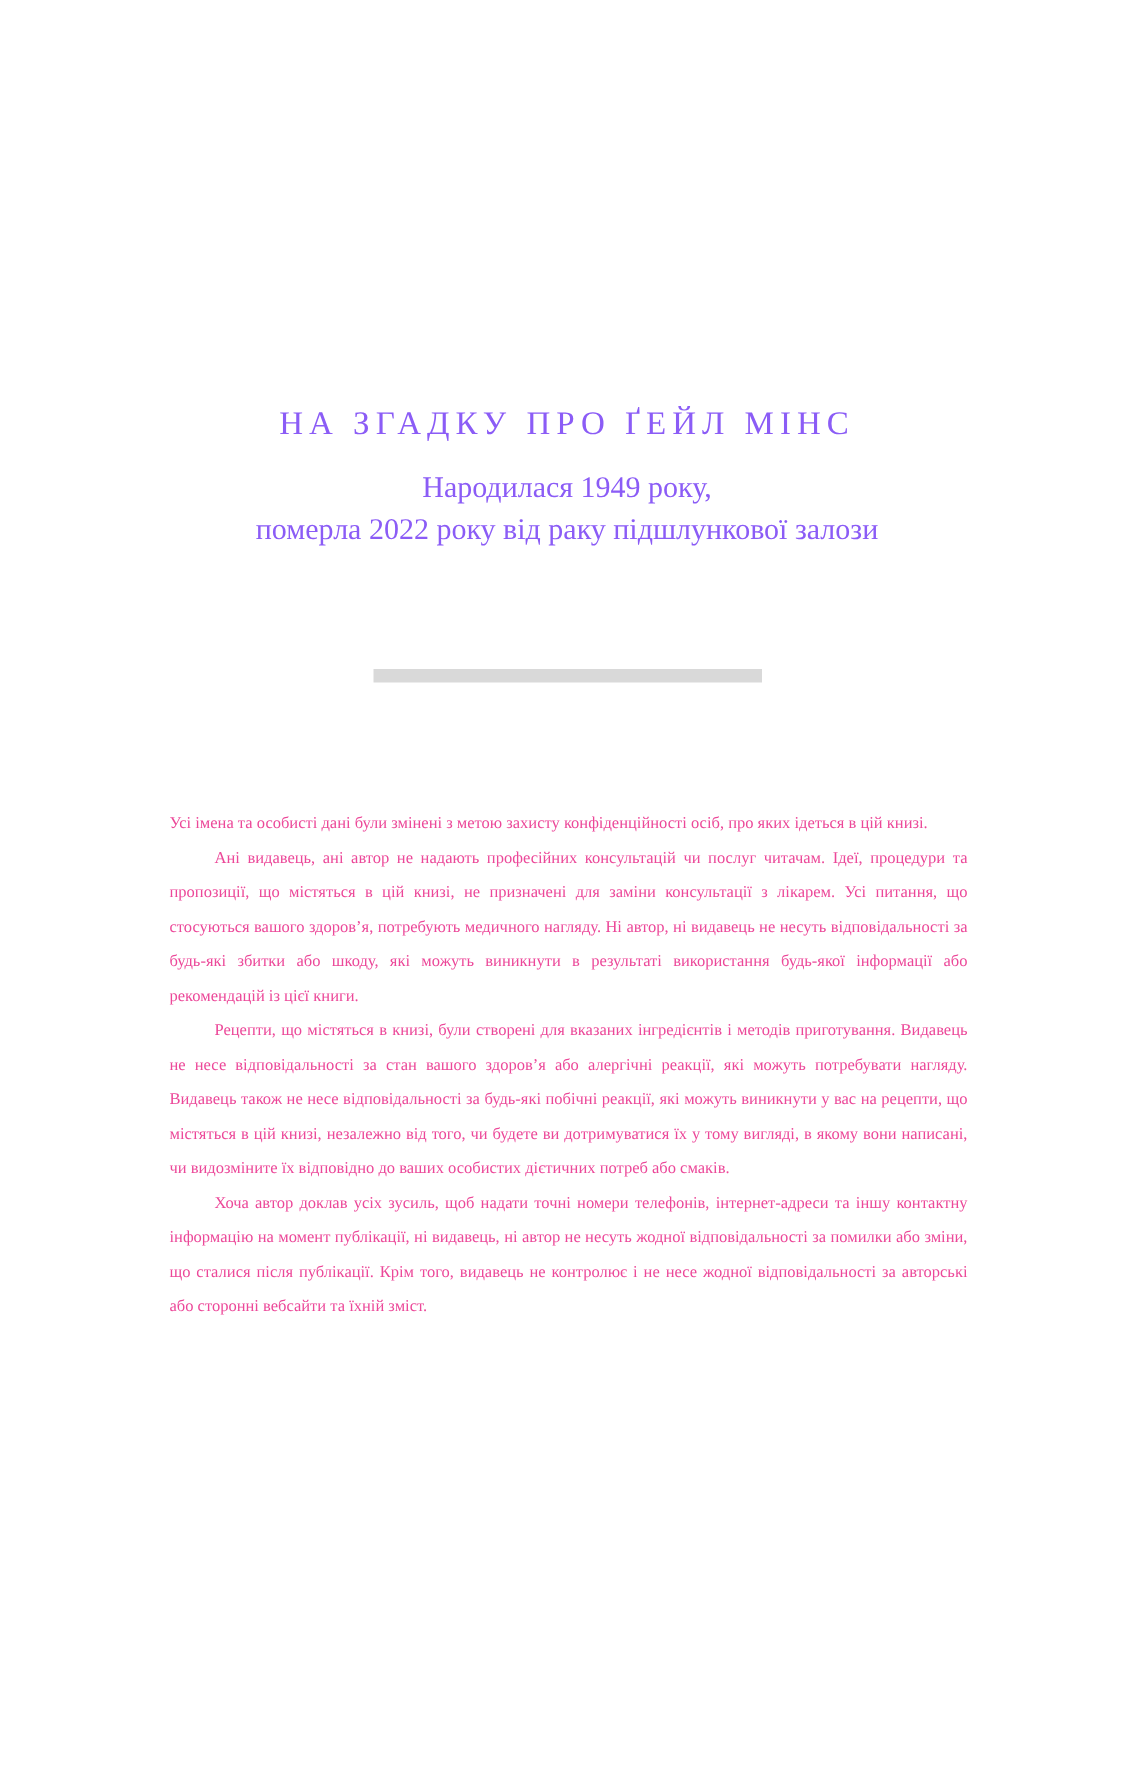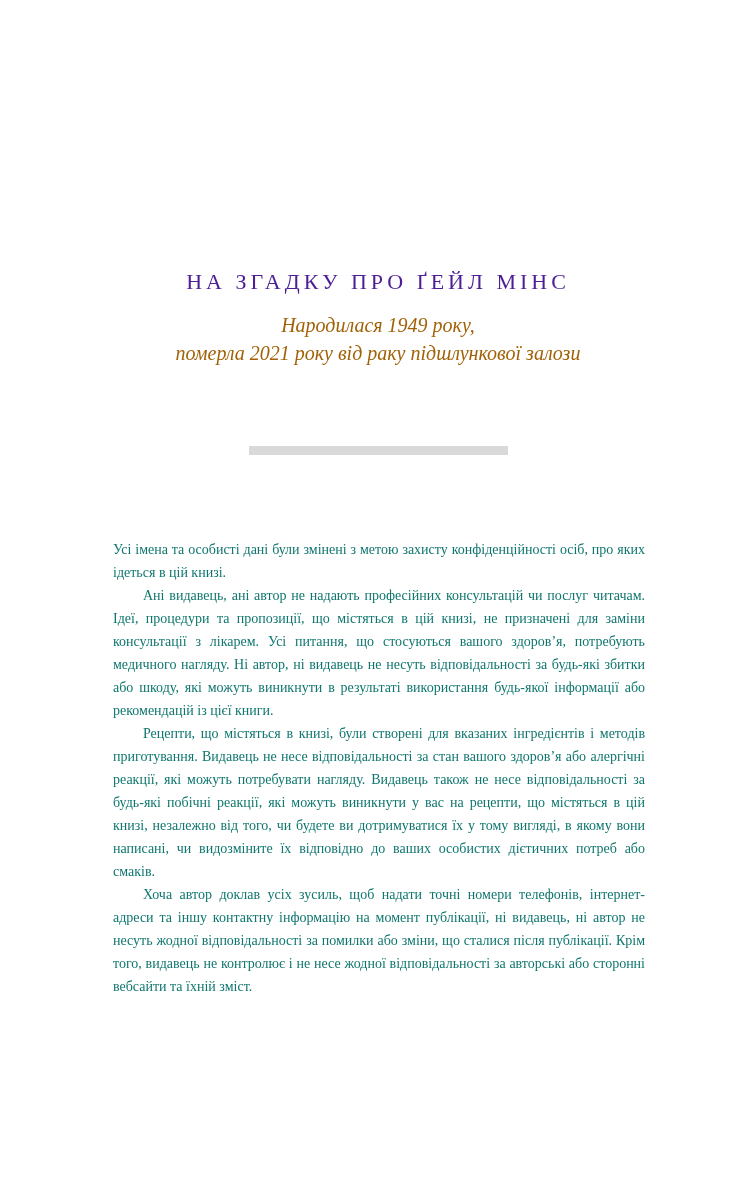--- a/index.html
+++ b/index.html
@@ -21,70 +21,69 @@
   .memorial-heading {
     position: absolute;
     top: 269px;
     left: 0;
     width: 100%;
     text-align: center;
     font-size: 22px;
     font-weight: 400;
     letter-spacing: 4px;
     line-height: 1.2;
-    color: #4c1d95;
+    color: #8b5cf6;
     white-space: nowrap;
   }
   .dedication {
     position: absolute;
     top: 311px;
     left: 0;
     width: 100%;
     text-align: center;
-    font-style: italic;
     font-size: 20px;
     line-height: 28px;
-    color: #a16207;
+    color: #8b5cf6;
   }
   .section-divider {
     position: absolute;
     top: 446px;
     left: 249px;
     width: 259px;
     height: 9px;
     background: #d9d9d9;
   }
   .disclaimer {
     position: absolute;
     top: 538px;
     left: 113px;
     width: 532px;
-    font-size: 14px;
+    font-size: 11px;
     line-height: 23px;
     text-align: justify;
-    color: #0f766e;
+    color: #ec4899;
     hyphens: none;
   }
   .disclaimer p {
     text-indent: 30px;
   }
   .disclaimer p:first-child {
     text-indent: 0;
   }
 </style>
 </head>
 <body>
 
 <div class="page">
 
   <h1 class="memorial-heading">НА ЗГАДКУ ПРО ҐЕЙЛ МІНС</h1>
 
   <div class="dedication">
       <div>Народилася 1949 року,</div>
-      <div>померла 2021 року від раку підшлункової залози</div>
+      <div>померла 2022 року від раку підшлункової залози</div>
     </div>
 
   <div class="section-divider" style="background: rgb(217, 217, 217);"></div>
 
   <div class="disclaimer">
       <p>Усі імена та особисті дані були змінені з метою захисту конфіденційності осіб, про яких ідеться в цій книзі.</p>
       <p>Ані видавець, ані автор не надають професійних консультацій чи послуг читачам. Ідеї, процедури та пропозиції, що містяться в цій книзі, не призначені для заміни консультації з лікарем. Усі питання, що стосуються вашого здоров’я, потребують медичного нагляду. Ні автор, ні видавець не несуть відповідальності за будь-які збитки або шкоду, які можуть виникнути в результаті використання будь-якої інформації або рекомендацій із цієї книги.</p>
       <p>Рецепти, що містяться в книзі, були створені для вказаних інгредієнтів і методів приготування. Видавець не несе відповідальності за стан вашого здоров’я або алергічні реакції, які можуть потребувати нагляду. Видавець також не несе відповідальності за будь-які побічні реакції, які можуть виникнути у вас на рецепти, що містяться в цій книзі, незалежно від того, чи будете ви дотримуватися їх у тому вигляді, в якому вони написані, чи видозміните їх відповідно до ваших особистих дієтичних потреб або смаків.</p>
       <p>Хоча автор доклав усіх зусиль, щоб надати точні номери телефонів, інтернет-адреси та іншу контактну інформацію на момент публікації, ні видавець, ні автор не несуть жодної відповідальності за помилки або зміни, що сталися після публікації. Крім того, видавець не контролює і не несе жодної відповідальності за авторські або сторонні вебсайти та їхній зміст.</p>
     </div>

